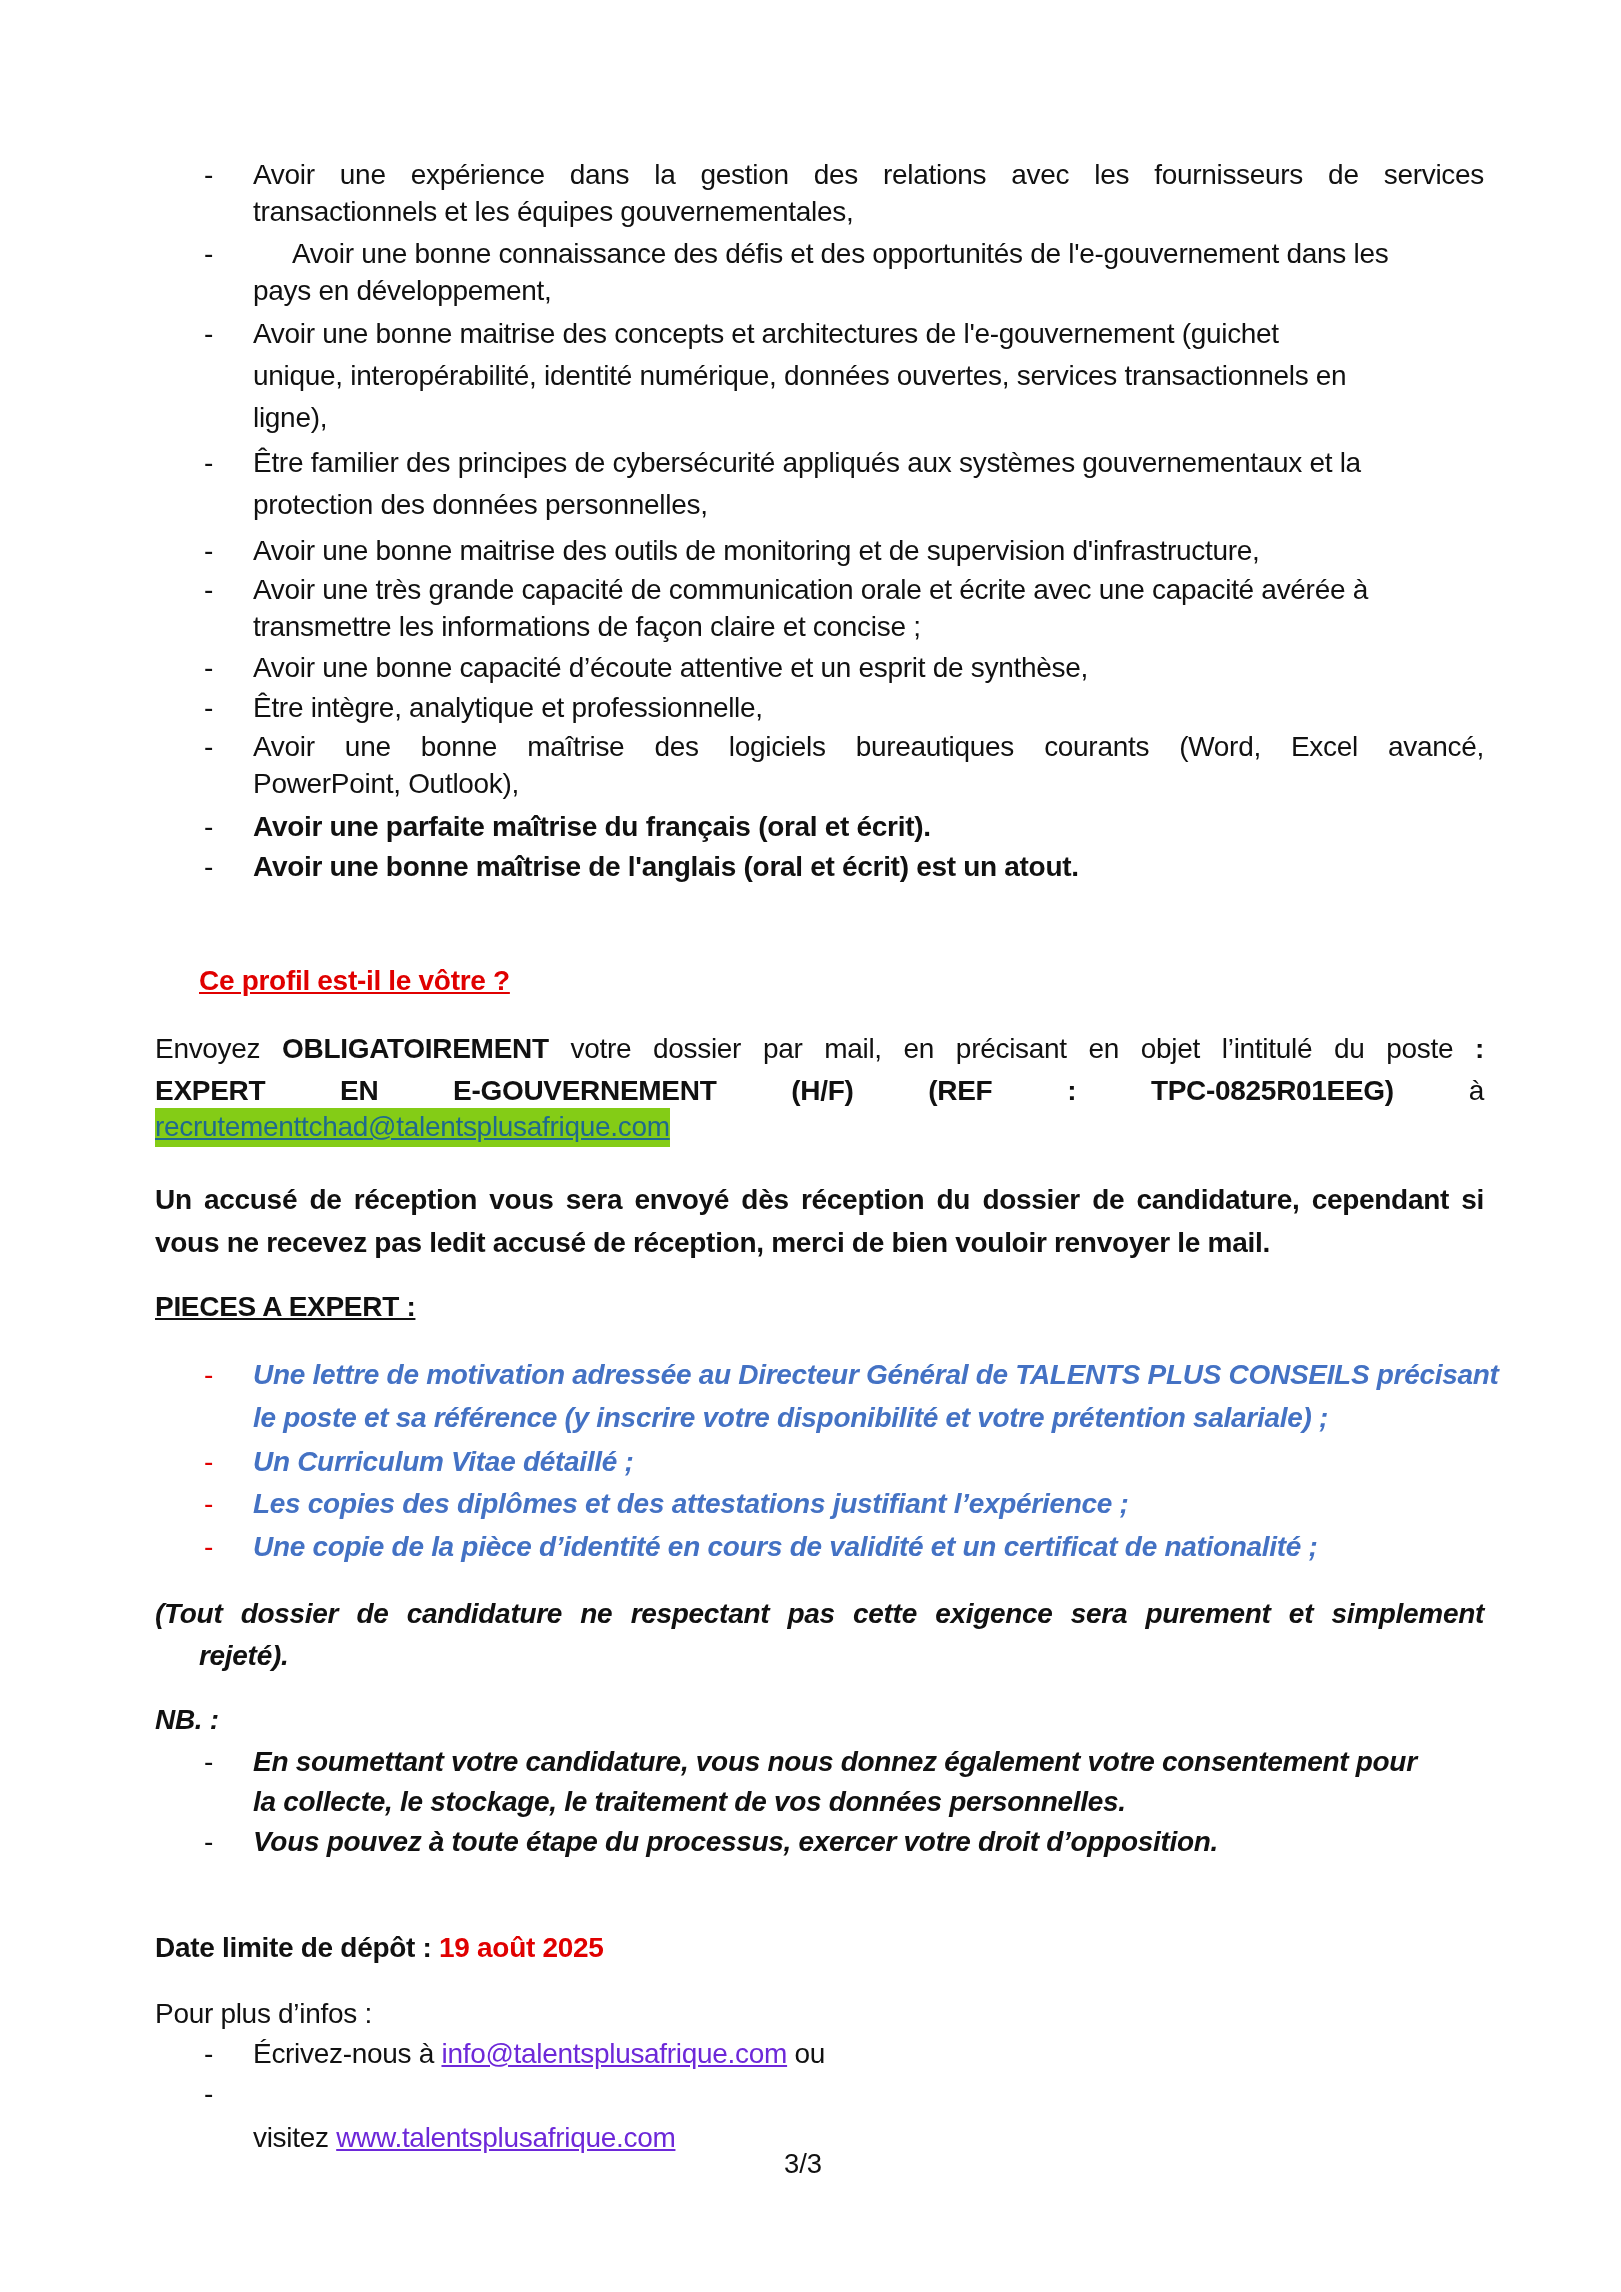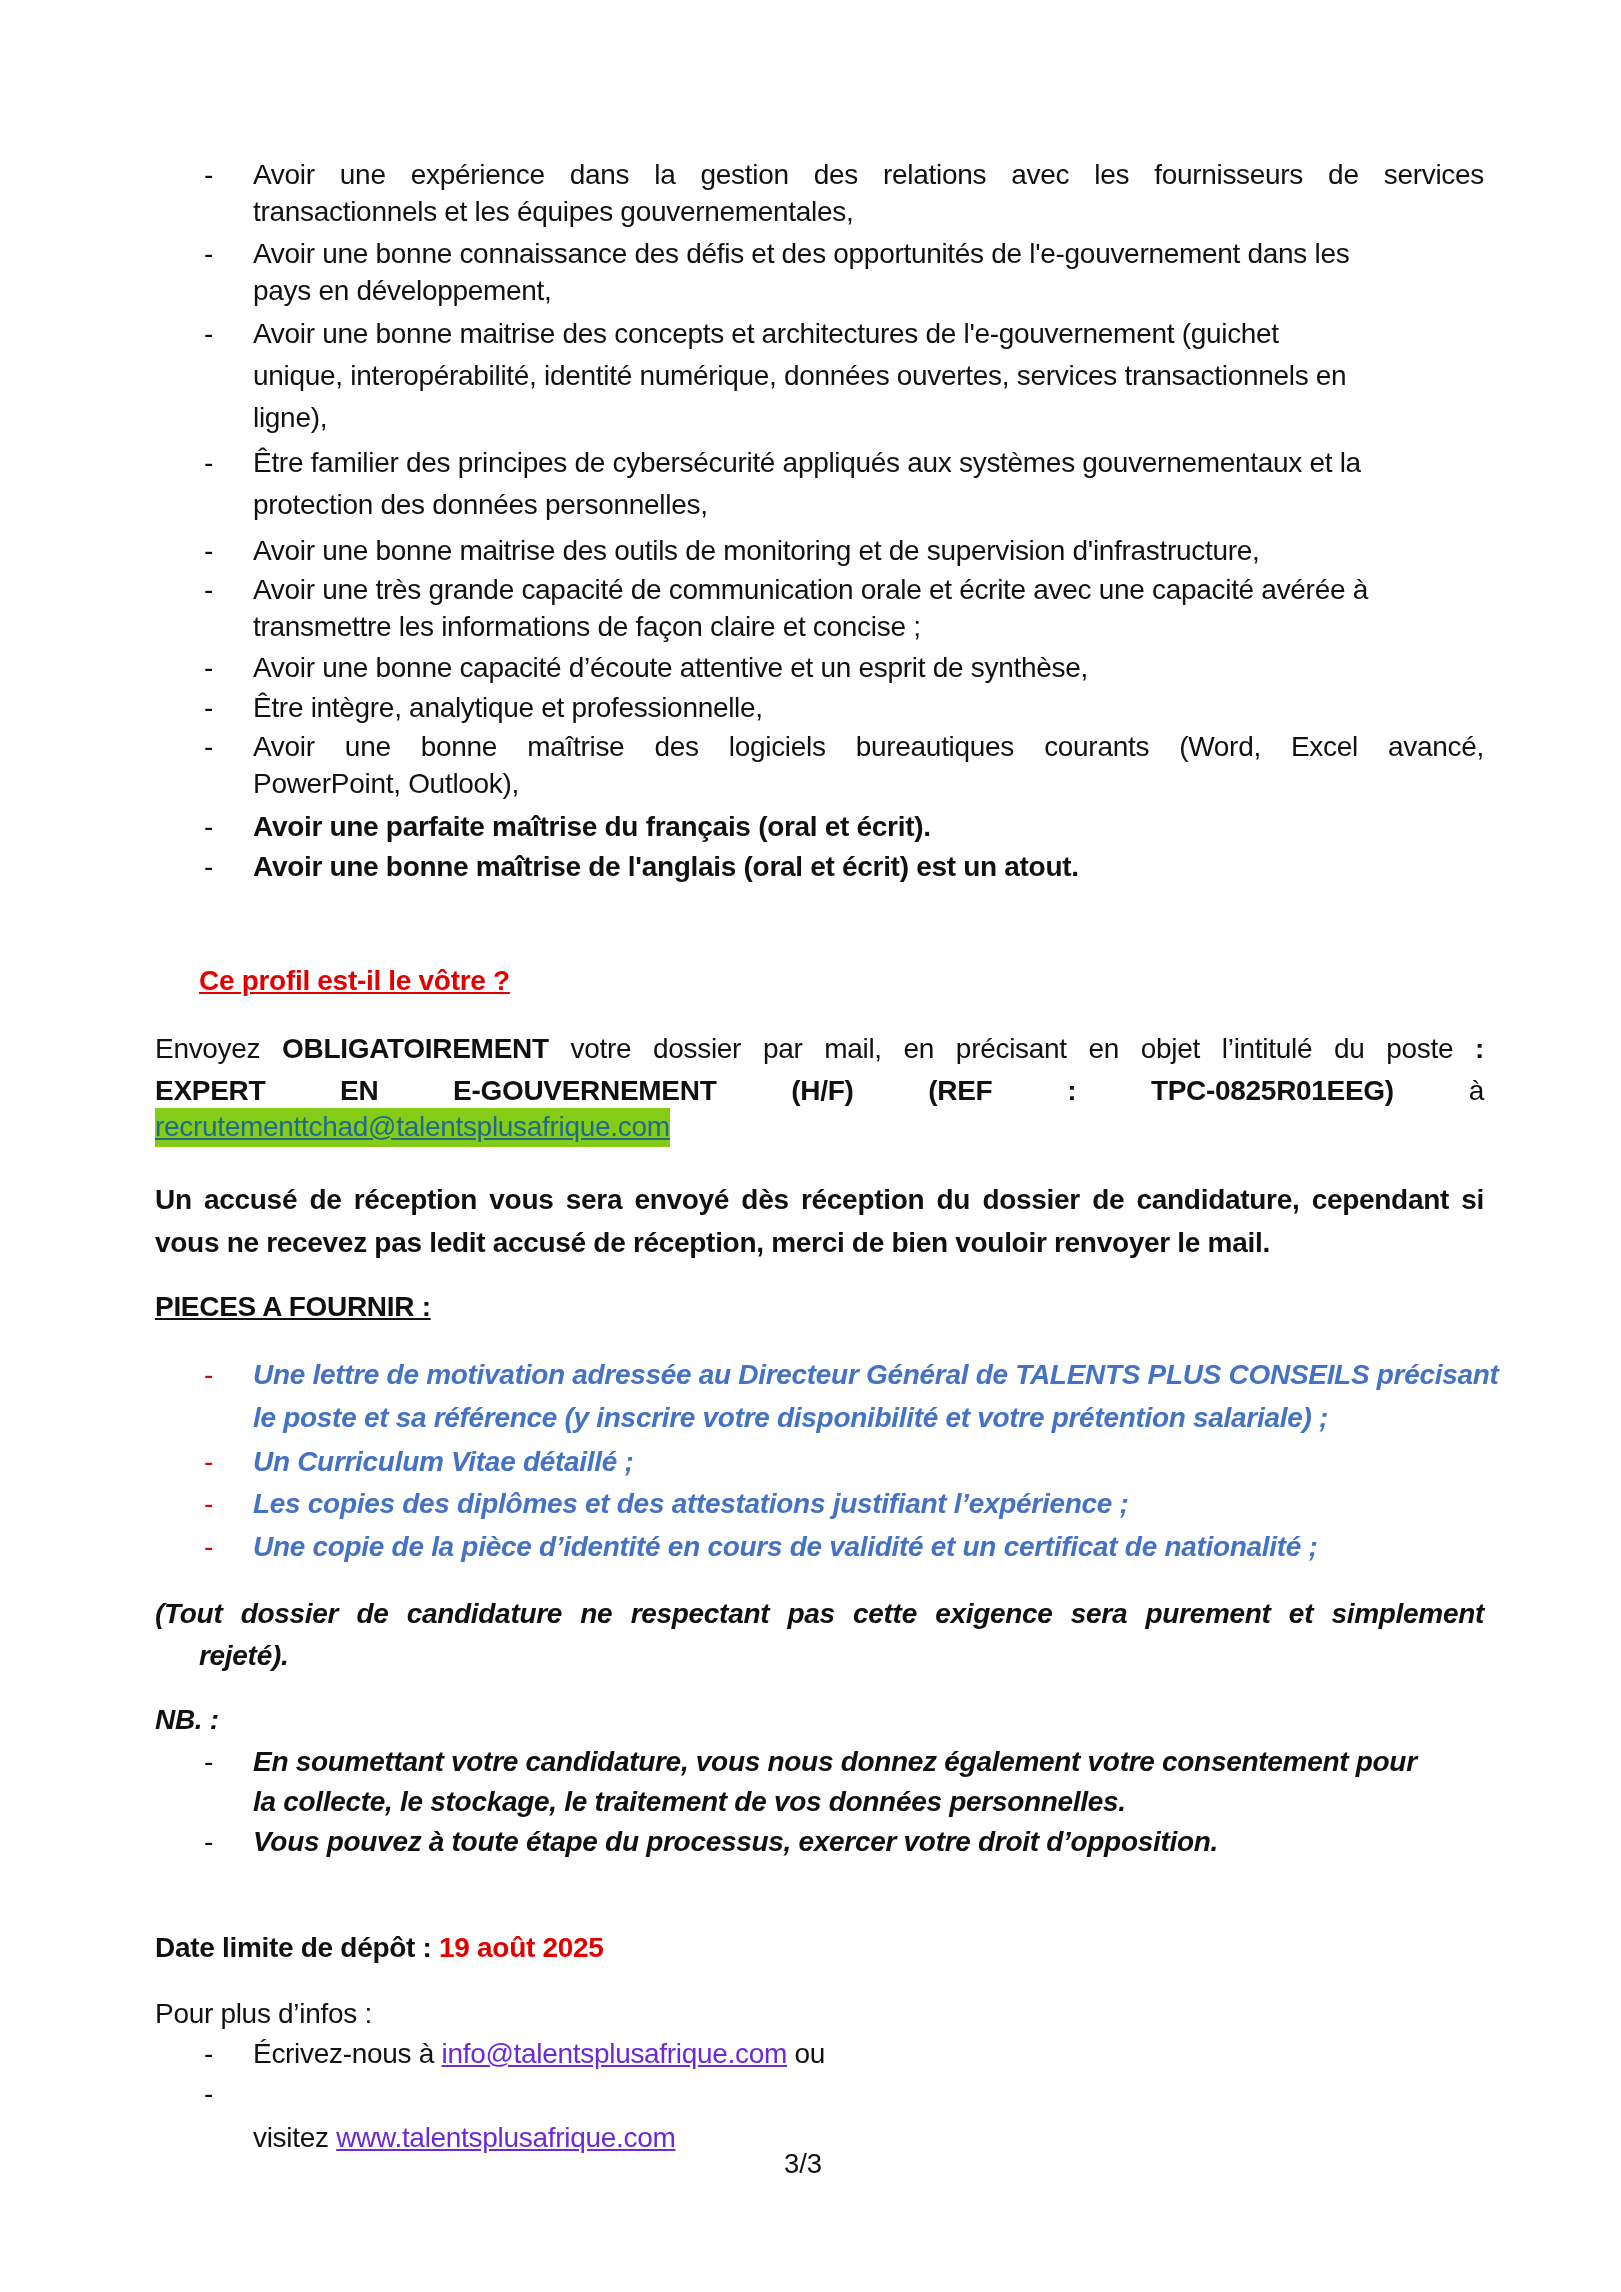--- a/index.html
+++ b/index.html
@@ -23,21 +23,21 @@
 </head>
 <body>
 
 <div class="page">
 
   <div id="req-list">
       <div class="dash" style="top: 158px;">-</div>
       <div class="line justify" style="top: 158px;">Avoir une expérience dans la gestion des relations avec les fournisseurs de services</div>
       <div class="line" style="top: 195px;">transactionnels et les équipes gouvernementales,</div>
       <div class="dash" style="top: 237px;">-</div>
-      <div class="line" style="top: 237px;">Avoir une bonne connaissance des défis et des opportunités de l'e-gouvernement dans les</div>
+      <div class="line" style="top: 237px; margin-left: 39px;">Avoir une bonne connaissance des défis et des opportunités de l'e-gouvernement dans les</div>
       <div class="line" style="top: 274px;">pays en développement,</div>
       <div class="dash" style="top: 317px;">-</div>
       <div class="line" style="top: 317px;">Avoir une bonne maitrise des concepts et architectures de l'e-gouvernement (guichet</div>
       <div class="line" style="top: 359px;">unique, interopérabilité, identité numérique, données ouvertes, services transactionnels en</div>
       <div class="line" style="top: 401px;">ligne),</div>
       <div class="dash" style="top: 446px;">-</div>
       <div class="line" style="top: 446px;">Être familier des principes de cybersécurité appliqués aux systèmes gouvernementaux et la</div>
       <div class="line" style="top: 488px;">protection des données personnelles,</div>
       <div class="dash" style="top: 534px;">-</div>
       <div class="line" style="top: 534px;">Avoir une bonne maitrise des outils de monitoring et de supervision d'infrastructure,</div>
@@ -76,21 +76,21 @@
 
   <div class="head" style="top:1110px;">
     <span class="hl">recrutementtchad@talentsplusafrique.com</span>
   </div>
 
   <div id="receipt">
       <div class="head full b justify" style="top: 1183px;">Un accusé de réception vous sera envoyé dès réception du dossier de candidature, cependant si</div>
       <div class="head full b" style="top: 1226px;">vous ne recevez pas ledit accusé de réception, merci de bien vouloir renvoyer le mail.</div>
     </div>
 
-  <div class="head b u" style="top:1290px;">PIECES A FOURNIR :</div>
+  <div class="head b u" style="top:1290px;">PIECES A EXPERT :</div>
   <div id="doc-list">
       <div class="dash red" style="top: 1358px;">-</div>
       <div class="line i blue" style="top: 1358px;">Une lettre de motivation adressée au Directeur Général de TALENTS PLUS CONSEILS précisant</div>
       <div class="line i blue" style="top: 1401px;">le poste et sa référence (y inscrire votre disponibilité et votre prétention salariale) ;</div>
       <div class="dash red" style="top: 1445px;">-</div>
       <div class="line i blue" style="top: 1445px;">Un Curriculum Vitae détaillé ;</div>
       <div class="dash red" style="top: 1487px;">-</div>
       <div class="line i blue" style="top: 1487px;">Les copies des diplômes et des attestations justifiant l’expérience ;</div>
       <div class="dash red" style="top: 1530px;">-</div>
       <div class="line i blue" style="top: 1530px;">Une copie de la pièce d’identité en cours de validité et un certificat de nationalité ;</div>

